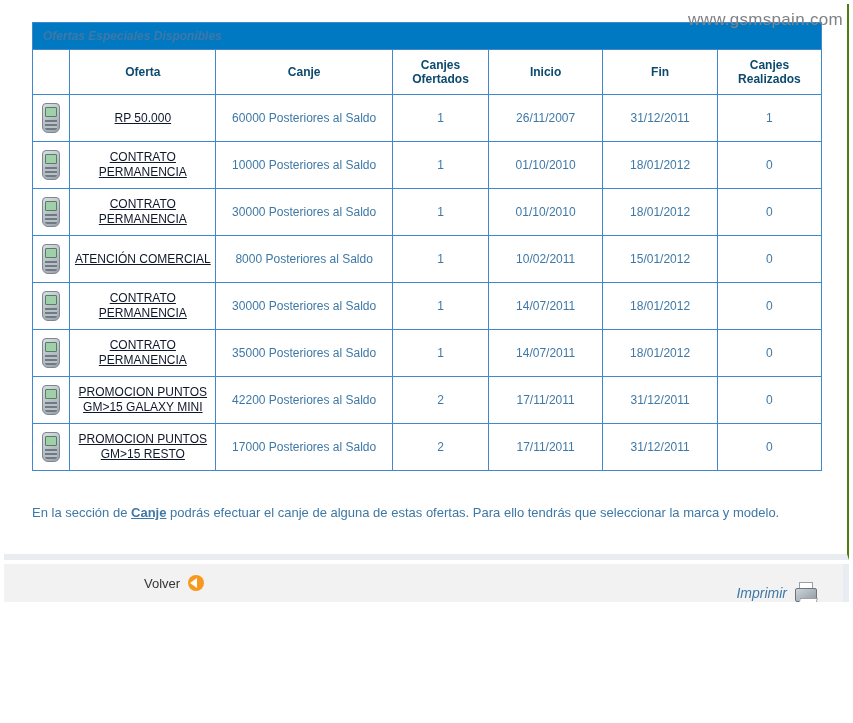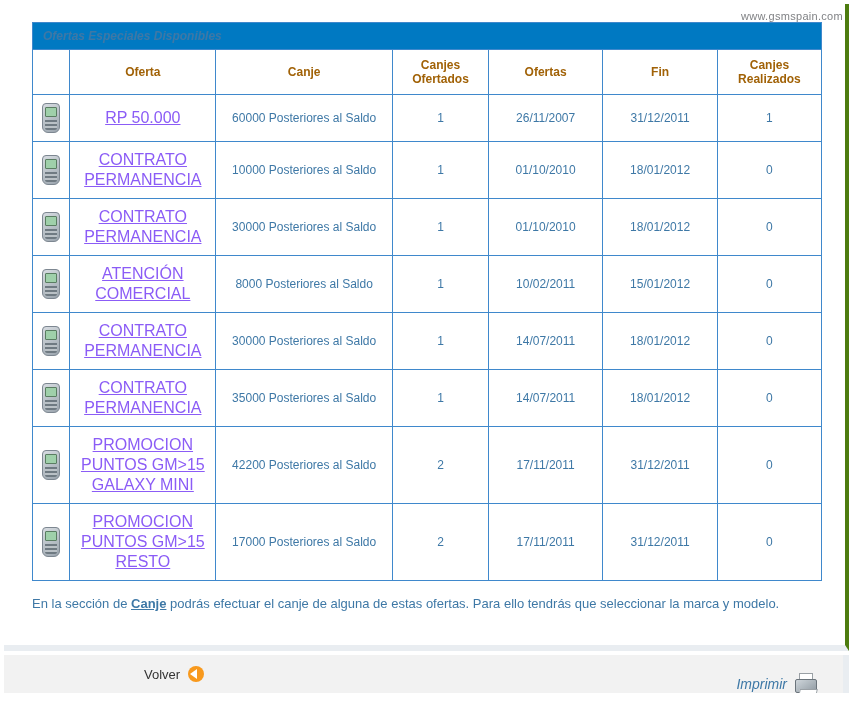--- a/index.html
+++ b/index.html
@@ -7,21 +7,21 @@
     margin: 0;
     font-family: Verdana, Tahoma, Arial, sans-serif;
     font-size: 12px;
     background: #ffffff;
     color: #3e78a6;
   }
   .panel {
     margin: 4px;
     padding: 18px 18px 28px 28px;
     background: #ffffff;
-    border-right: 4px solid #4d7c0f;
+    border-right: 2px solid #4d7c0f;
     border-bottom: 6px solid #e9edf1;
   }
   .footer-bar {
     margin: 4px 4px 0 4px;
     height: 38px;
     background: #f2f2f2;
     border-right: 6px solid #e9edf1;
     display: flex;
     align-items: center;
     justify-content: space-between;
@@ -35,21 +35,21 @@
     table-layout: fixed;
   }
   table.offers th, table.offers td {
     border: 1px solid #3f88cc;
     text-align: center;
     vertical-align: middle;
     padding: 8px 4px;
   }
   table.offers th {
     background: #ffffff;
-    color: #a16207;
+    color: #0c4a6e;
     font-weight: bold;
     font-size: 12px;
   }
   table.offers td {
     color: #3e78a6;
     font-size: 12px;
   }
   .title-cell {
     background: #0079c2;
     color: #ffffff;
@@ -60,24 +60,24 @@
     font-size: 14px;
   }
   .col-icon  { width: 36px; }
   .col-off   { width: 140px; }
   .col-pts   { width: 170px; }
   .col-co    { width: 92px; }
   .col-ini   { width: 110px; }
   .col-fin   { width: 110px; }
   .col-cr    { width: 100px; }
   .offer-link {
-    color: #8b5cf6;
+    color: #0f172a;
     text-decoration: underline;
     cursor: pointer;
-    font-size: 16px;
+    font-size: 12px;
     line-height: 1.25;
     display: inline-block;
   }
   .phone-icon {
     position: relative;
     width: 18px; height: 30px;
     margin: 0 auto;
   }
   .phone-body {
     position: absolute; inset: 0;
@@ -92,21 +92,21 @@
     border-radius: 1px;
   }
   .phone-keys {
     position: absolute; left: 3px; bottom: 3px; right: 3px; height: 10px;
     background: repeating-linear-gradient(0deg,#6f7a82 0 2px,#bac1c6 2px 4px);
     border-radius: 0 0 2px 2px;
   }
   .info-text {
     color: #3e78a6;
     font-size: 13px;
-    margin: 14px 4px 4px 0;
+    margin: 33px 4px 4px 0;
     line-height: 1.4;
     max-width: 800px;
   }
   .info-link {
     font-weight: bold;
     text-decoration: underline;
     cursor: pointer;
     color: #3e78a6;
   }
   .back-btn {
@@ -150,21 +150,21 @@
   }
   .printer-out {
     position:absolute; left:6px; right:2px; bottom:-2px; height:8px;
     background:#ffffff; border:1px solid #9aa0a5;
     transform: skewX(-12deg);
   }
   .watermark {
     position: absolute;
     top: 6px; right: 10px;
     font-family: Arial, sans-serif;
-    font-size: 11px;
+    font-size: 17px;
     color: #808285;
     letter-spacing: 0.3px;
   }
   .root { position: relative; width: 853px; }
 </style>
 </head>
 <body>
 <div class="root">
 <div class="watermark">www.gsmspain.com</div>
 
@@ -182,21 +182,21 @@
       </colgroup>
       <thead>
         <tr>
           <td class="title-cell" colspan="7">Ofertas Especiales Disponibles</td>
         </tr>
         <tr>
           <th></th>
           <th>Oferta</th>
           <th>Canje</th>
           <th>Canjes Ofertados</th>
-          <th>Ofertas</th>
+          <th>Inicio</th>
           <th>Fin</th>
           <th>Canjes Realizados</th>
         </tr>
       </thead>
       <tbody id="rows-body">
             <tr>
               <td>
                 <div class="phone-icon">
                   <div class="phone-body"></div>
                   <div class="phone-screen"></div>

